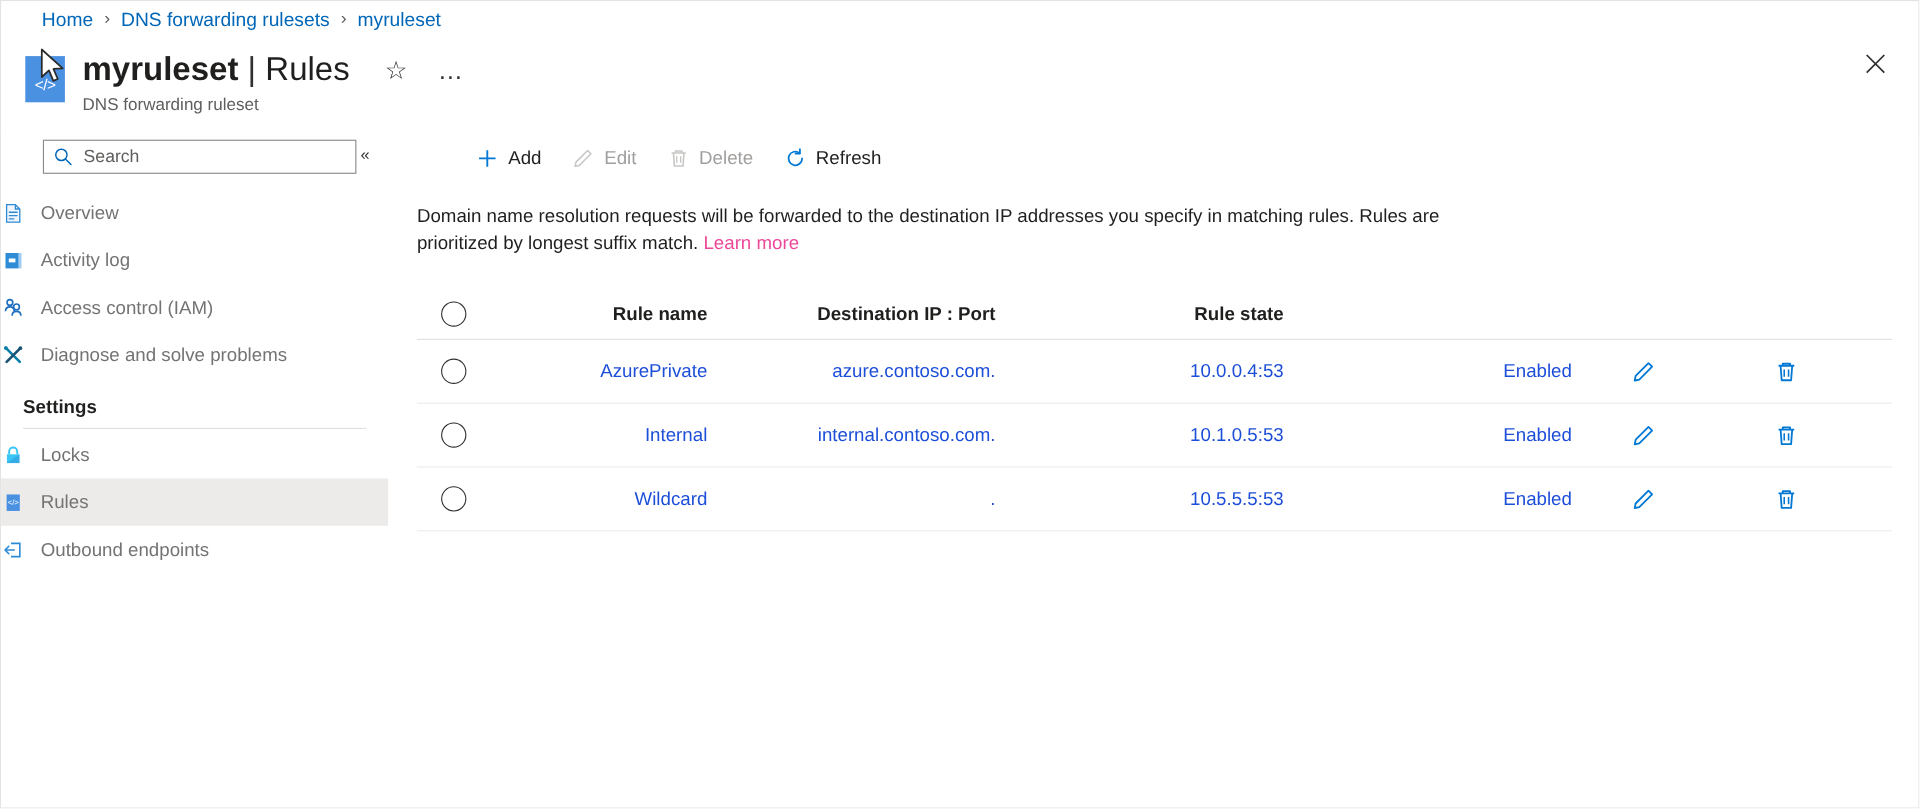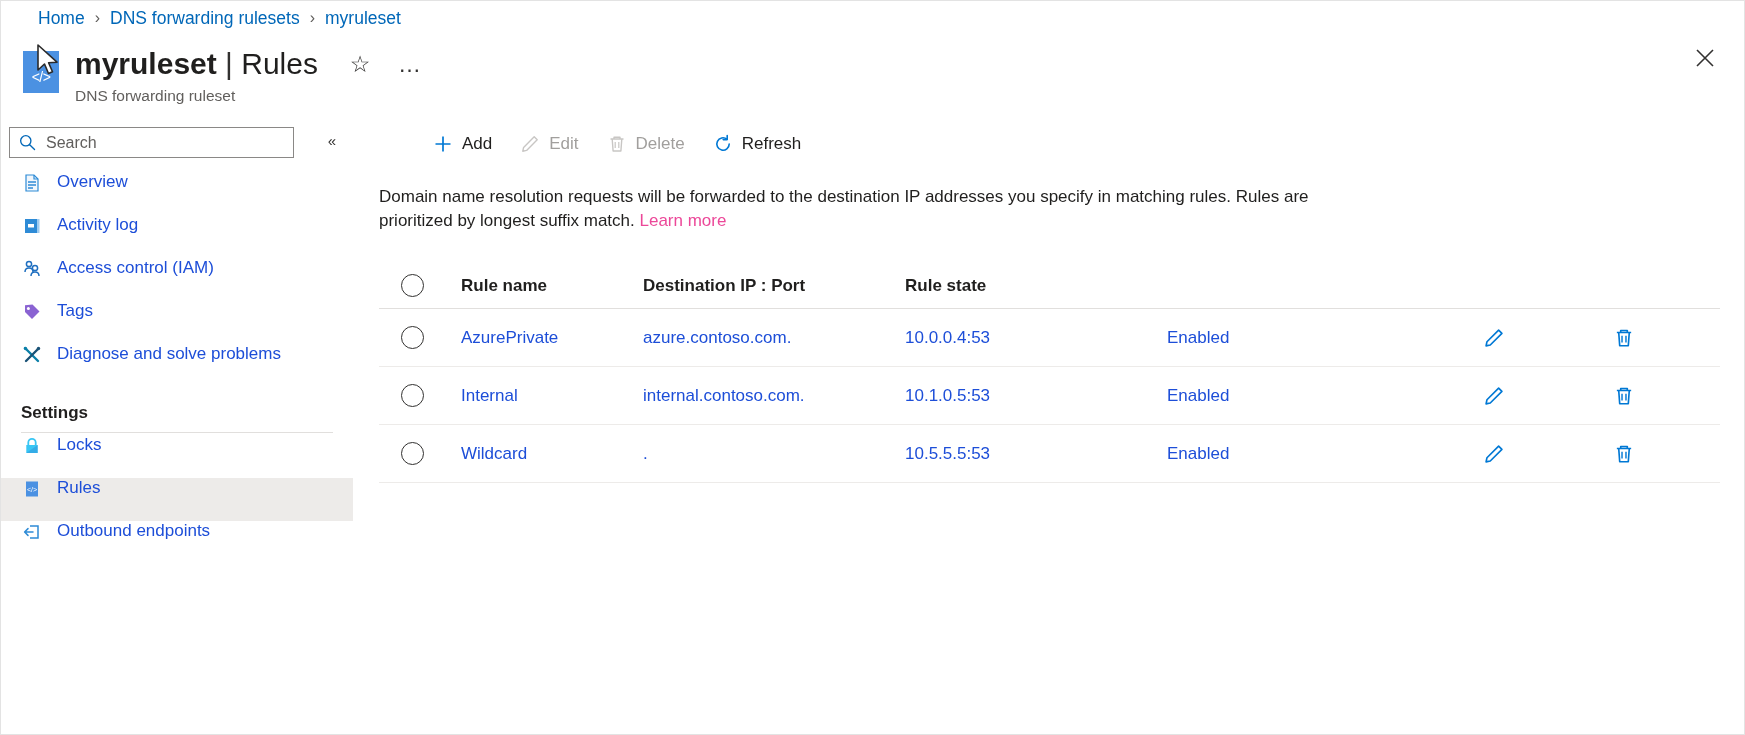--- a/index.html
+++ b/index.html
@@ -112,21 +112,21 @@
   
   .sidebar {
     position: absolute;
     top: 118px; left: 0;
     width: 352px;
     bottom: 0;
     background: #ffffff;
   }
   .search-wrap {
     position: relative;
-    margin: 8px 0 0 8px;
+    margin: 8px 0 0 38px;
     width: 227px; height: 31px;
   }
   .search-box {
     width: 285px; height: 31px;
     border: 1px solid #8a8886;
     background: #fff;
     display: flex; align-items: center;
     padding-left: 8px;
   }
   .search-ico { width: 19px; height: 19px; flex: none; color: #0067b8; }
@@ -145,26 +145,25 @@
     left: 318px; top: 126px;
     width: 26px; height: 26px;
     display: flex; align-items: center; justify-content: center;
     color: #323130;
     font-size: 15px;
     cursor: pointer;
   }
 
   .navlist { margin-top: 14px; }
   .navitem {
-    display: flex; 
+    display: flex; align-items: center;
     height: 43px;
-    padding-left: 20px;
     cursor: pointer;
     font-size: 17px;
-    color: #1d4ed8;
+    color: #737373;
   }
   .navitem.selected { background: #edebe9; }
   .navitem .ni-icon {
     width: 22px; height: 22px;
     margin-right: 14px;
     flex: none;
     display: flex; align-items: center; justify-content: center;
   }
   .navitem .ni-label { white-space: nowrap; }
 
@@ -223,20 +222,21 @@
   }
   .desc a {
     color: #ec4899;
     cursor: pointer;
   }
 
   
   .tbl {
     margin: 30px 26px 0 26px;
     width: 1341px;
+    text-align: right;
   }
   .trow {
     display: flex; align-items: center;
     height: 58px;
     border-bottom: 1px solid #edebe9;
   }
   .trow.head {
     height: 46px;
     border-bottom: 1px solid #e1dfdd;
     font-weight: 600;
@@ -354,29 +354,20 @@
           <svg width="20" height="20" viewBox="0 0 20 20">
             <circle cx="7" cy="5" r="2.6" fill="none" stroke="#1f6fc0" stroke-width="1.5"></circle>
             <path d="M3 13 q0-4 4-4 q4 0 4 4" fill="none" stroke="#1f6fc0" stroke-width="1.5"></path>
             <circle cx="13" cy="9" r="2.6" fill="none" stroke="#1f6fc0" stroke-width="1.5"></circle>
             <path d="M9 17 q0-4 4-4 q4 0 4 4" fill="none" stroke="#1f6fc0" stroke-width="1.5"></path>
           </svg>
         </span>
         <span class="ni-label">Access control (IAM)</span>
       </div>
 
-      <div class="navitem">
-        <span class="ni-icon">
-          <svg width="20" height="20" viewBox="0 0 20 20">
-            <path d="M10.5 2.5 L17.5 9.5 L10 17 L3 10 L3 3.2 Z" fill="#8a63d2"></path>
-            <circle cx="6.4" cy="6.4" r="1.5" fill="#ffffff"></circle>
-          </svg>
-        </span>
-        <span class="ni-label">Tags</span>
-      </div>
 
       <div class="navitem">
         <span class="ni-icon">
           <svg width="20" height="20" viewBox="0 0 20 20">
             <path d="M3 3 L16 16" stroke="#0b7fa8" stroke-width="2.4" stroke-linecap="round"></path>
             <path d="M16.5 3.5 L4 16" stroke="#1a5276" stroke-width="2.4" stroke-linecap="round"></path>
             <circle cx="3.5" cy="3.5" r="1.7" fill="#0b7fa8"></circle>
             <circle cx="16.5" cy="3.5" r="1.7" fill="#1a5276"></circle>
           </svg>
         </span>

